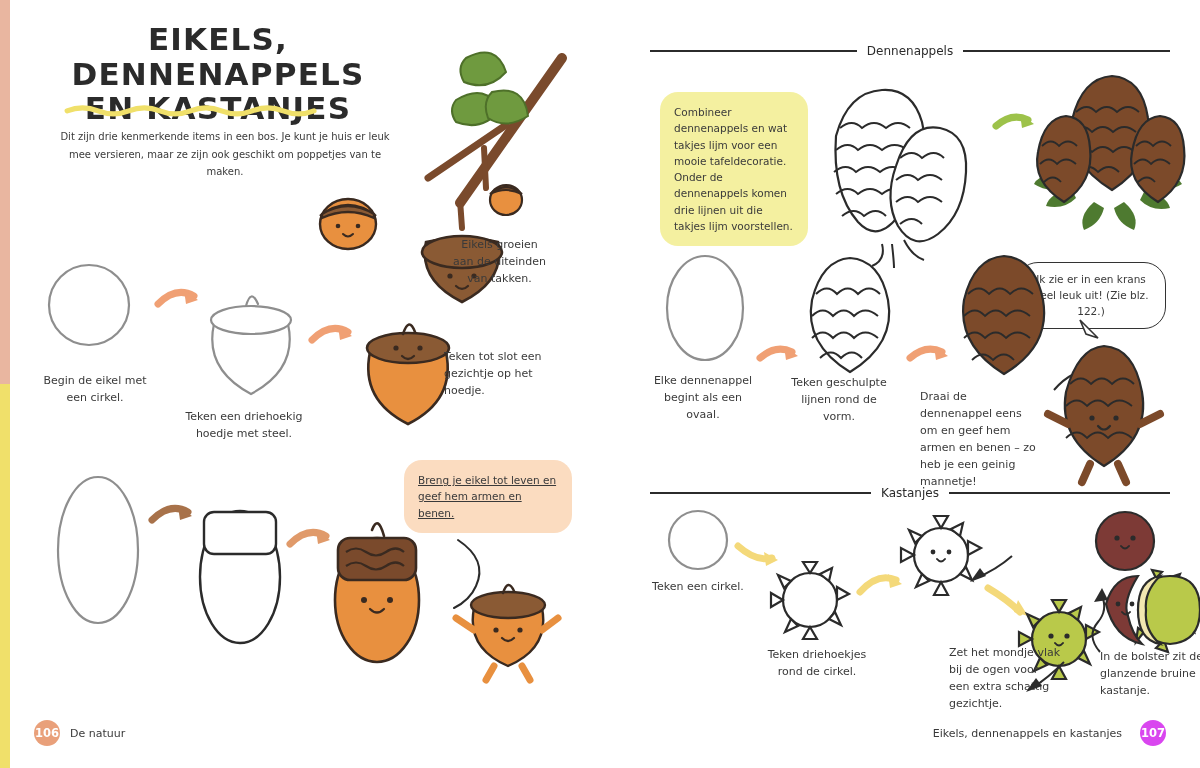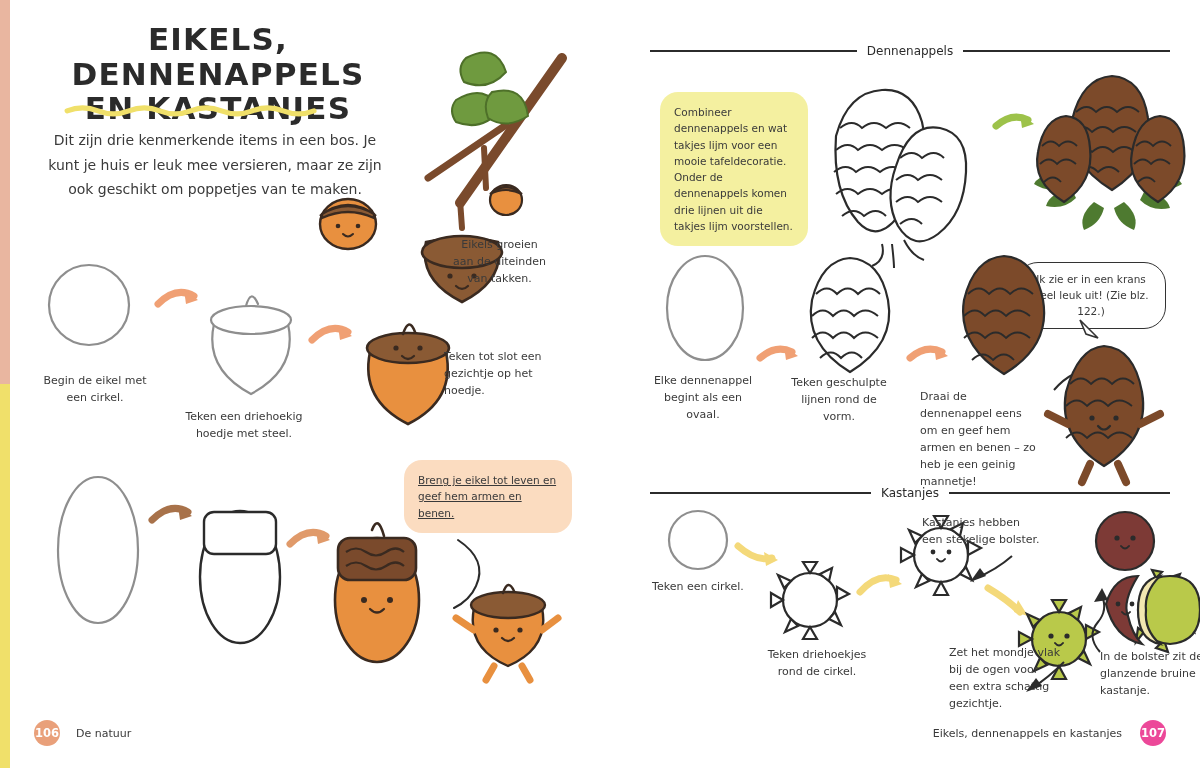--- a/index.html
+++ b/index.html
@@ -26,23 +26,23 @@
     font-size:31px;
     line-height:1.12;
     letter-spacing:1.2px;
     color:#2b2b2b;
     text-align:center;
   }
   .title-underline{
     position:absolute;left:44px;top:104px;width:300px;height:12px;
   }
   .intro{
-    position:absolute;left:40px;top:128px;width:350px;
+    position:absolute;left:50px;top:128px;width:350px;
     text-align:center;
-    font-size:14px;
+    font-size:10px;
     line-height:1.75;
     color:#3a3a3a;
   }
 
   
   .cap{
     position:absolute;
     font-size:11px;
     line-height:1.55;
     color:#3a3a3a;
@@ -72,29 +72,29 @@
     color:#3a3a3a;
     text-align:center;
   }
 
   
   .sec-head{position:absolute;display:flex;align-items:center;gap:10px;}
   .sec-head .ln{height:1.6px;background:#2b2b2b;flex:1;}
   .sec-head .lbl{font-size:12px;color:#2b2b2b;white-space:nowrap;}
 
   
-  .footer-left{position:absolute;left:34px;bottom:22px;display:flex;align-items:center;gap:16px;}
+  .footer-left{position:absolute;left:34px;bottom:22px;display:flex;align-items:center;gap:10px;}
   .footer-right{position:absolute;right:34px;bottom:22px;display:flex;align-items:center;gap:18px;}
   .pagedot{
     width:26px;height:26px;border-radius:50%;
     display:flex;align-items:center;justify-content:center;
     font-size:11.5px;font-weight:bold;color:#fff;
   }
   .pagedot.left{background:#e9a07a;}
-  .pagedot.right{background:#ec4899;text-align:right;}
+  .pagedot.right{background:#d946ef;text-align:right;}
   .foot-txt{font-size:11px;color:#3a3a3a;}
 
   svg{display:block;overflow:visible;}
   .art{position:absolute;}
 </style>
 </head>
 <body>
 
 <div class="page">
 
@@ -395,21 +395,20 @@
         <path d="M43 70 l7 13 l-14 0 Z"></path>
         <path d="M24 62 l-6 13 l13 -6 Z"></path>
         <path d="M16 43 l-13 -7 l0 14 Z"></path>
         <path d="M24 24 l-13 -6 l6 13 Z"></path>
       </g>
       <circle cx="35" cy="40" r="2.4" fill="#2b2b2b"></circle>
       <circle cx="51" cy="40" r="2.4" fill="#2b2b2b"></circle>
       <path d="M39 47 q4 5 8 0" stroke="#2b2b2b" stroke-width="2" fill="none" stroke-linecap="round"></path>
     </svg>
 
-    <div class="cap" style="left:302px;top:514px;width:118px;">Kastanjes hebben een stekelige bolster.</div>
     <svg class="art" style="left:346px;top:552px;" width="50" height="36" viewBox="0 0 50 36">
       <path d="M46 4 Q 30 18, 10 26" stroke="#2b2b2b" stroke-width="2" fill="none"></path>
       <path d="M4 30 L 20 24 L 14 16 Z" fill="#2b2b2b"></path>
     </svg>
 
     <svg class="art" style="left:364px;top:582px;" width="50" height="40" viewBox="0 0 50 40">
       <path d="M4 6 Q 24 18, 36 30" stroke="#f4d97a" stroke-width="7" fill="none" stroke-linecap="round"></path>
       <path d="M44 34 L 30 30 L 34 18 Z" fill="#f4d97a"></path>
     </svg>
 

